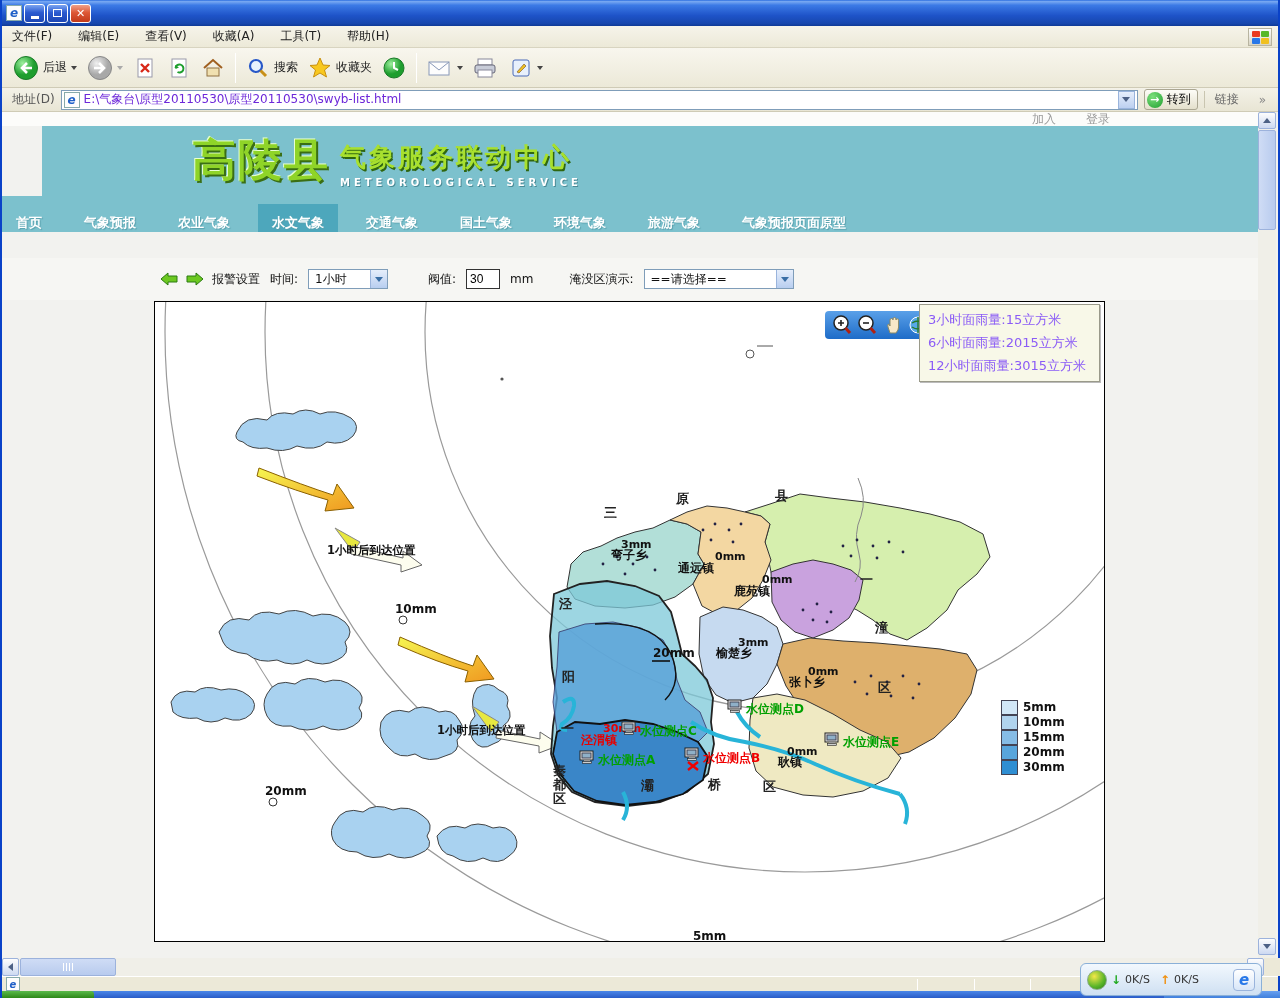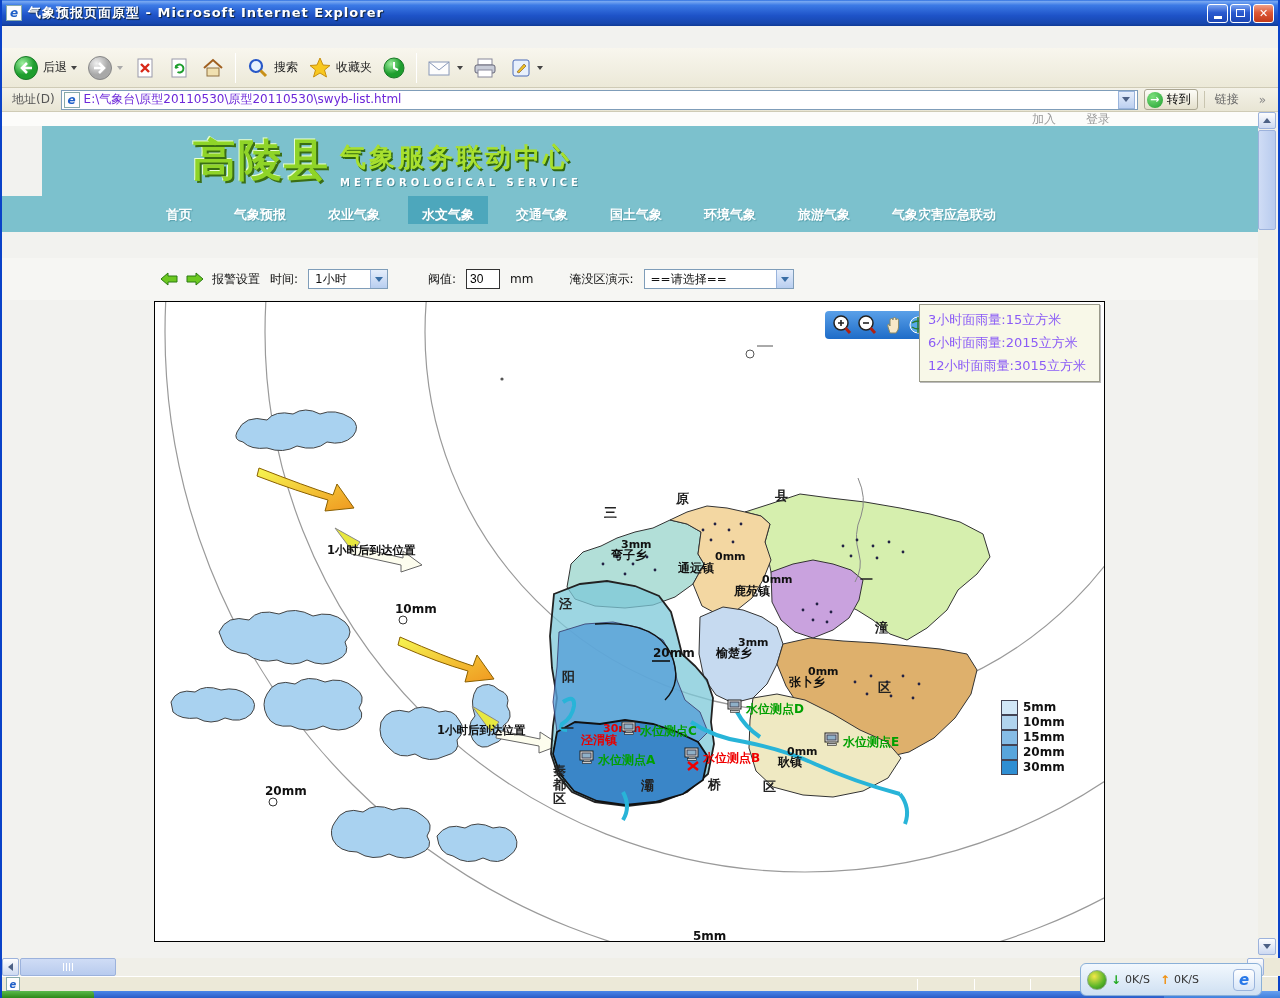--- a/index.html
+++ b/index.html
@@ -61,21 +61,21 @@
   
   .page { position:absolute; left:0; top:126px; width:1258px; height:832px; background:#f2f2ef; overflow:hidden; }
   .site-header { position:absolute; left:0; top:0; width:100%; height:70px; background:#7cc1cd;margin-left:40px; }
   .brand { position:absolute; left:150px; top:6px; display:flex; align-items:flex-start; }
   .brand-county { font-size:44px; font-weight:bold; color:#8fd428; line-height:56px;
     text-shadow:2px 2px 0 #3a6e14,-1px -1px 0 #e8ffd0; letter-spacing:2px; }
   .brand-right { margin-left:10px; margin-top:8px; }
   .brand-title { font-size:26px; font-weight:bold; color:#a8e02e; text-shadow:1.5px 1.5px 0 #2f6610; letter-spacing:3px; }
   .brand-sub { font-size:10px; font-weight:bold; color:#fff; letter-spacing:4px; text-shadow:1px 1px 0 #4a8a96; margin-top:2px; }
 
-  .nav { position:absolute; left:0; top:70px; width:100%; height:36px; background:#7cc1cd; display:flex; align-items:flex-start; padding-left:150px; }
+  .nav { position:absolute; left:0; top:70px; width:100%; height:36px; background:#7cc1cd; display:flex; align-items:flex-end; }
   .nav .tab { color:#fff; font-weight:bold; font-size:13px; padding:10px 14px 0 14px; margin-right:14px; text-shadow:1px 1px 1px #58a0ad; }
   .nav .tab.active { background:#4da7bc; }
   .subnav { position:absolute; left:0; top:106px; width:100%; height:26px; background:#4da7bc; display:flex; align-items:center; padding-left:156px; }
   .subnav .sitem { color:#fff; font-size:12px; margin-right:22px; padding:2px 5px; }
   .subnav .sitem.active { border:1px dashed #e8f6f8; background:#56aec2; }
 
   .controls { position:absolute; left:0; top:132px; width:100%; height:42px; background:#f6f6f3; display:flex; align-items:center; padding-left:158px; color:#111; }
   .controls .gap { margin-right:10px; }
   .garrow { margin-right:8px; }
   .xp-select { height:20px; background:#fff; border:1px solid #7f9db9; display:flex; align-items:center; }
@@ -147,30 +147,43 @@
 </style>
 </head>
 <body>
 
 <div class="window">
 
   <div class="titlebar">
     <span class="ie-pageicon">
         <span>e</span>
       </span>
-    <span class="apptitle">气象预报页面原型 - Microsoft Internet Explorer</span>
     <span class="tb-btn">
         <span class="tb-min-glyph"></span>
       </span>
     <span class="tb-btn">
         <span class="tb-restore-glyph"></span>
       </span>
     <span class="tb-btn close">✕</span>
   </div>
 
+  <div class="menubar">
+    <span class="mitem">文件(F)</span>
+    <span class="mitem">编辑(E)</span>
+    <span class="mitem">查看(V)</span>
+    <span class="mitem">收藏(A)</span>
+    <span class="mitem">工具(T)</span>
+    <span class="mitem">帮助(H)</span>
+    <span class="winlogo">
+      <i style="background:#e83a20"></i>
+        <i style="background:#58b828"></i>
+        <i style="background:#2878e8"></i>
+        <i style="background:#f0c020"></i>
+    </span>
+  </div>
 
   <div class="toolbar">
     <span class="tbtn">
       <svg width="26" height="26">
           <defs>
         <radialGradient id="grG" cx="35%" cy="30%">
               <stop offset="0%" stop-color="#9ef09e"></stop>
               <stop offset="100%" stop-color="#1e9e2e"></stop>
             </radialGradient>
         <radialGradient id="grX" cx="35%" cy="30%">
@@ -293,21 +306,21 @@
 
     <div class="nav">
       <span class="tab">首页</span>
       <span class="tab">气象预报</span>
       <span class="tab">农业气象</span>
       <span class="tab active">水文气象</span>
       <span class="tab">交通气象</span>
       <span class="tab">国土气象</span>
       <span class="tab">环境气象</span>
       <span class="tab">旅游气象</span>
-      <span class="tab">气象灾害应急联动</span>
+      <span class="tab">气象预报页面原型</span>
     </div>
 
 
     <div class="controls">
       <svg class="garrow" width="18" height="16">
         <path d="M17,5 H8 V2 L1,8 L8,14 V11 H17 Z" fill="#6cc820" stroke="#2a7a10"></path>
         </svg>
       <svg class="garrow" width="18" height="16">
         <path d="M1,5 H10 V2 L17,8 L10,14 V11 H1 Z" fill="#6cc820" stroke="#2a7a10"></path>
         </svg>

